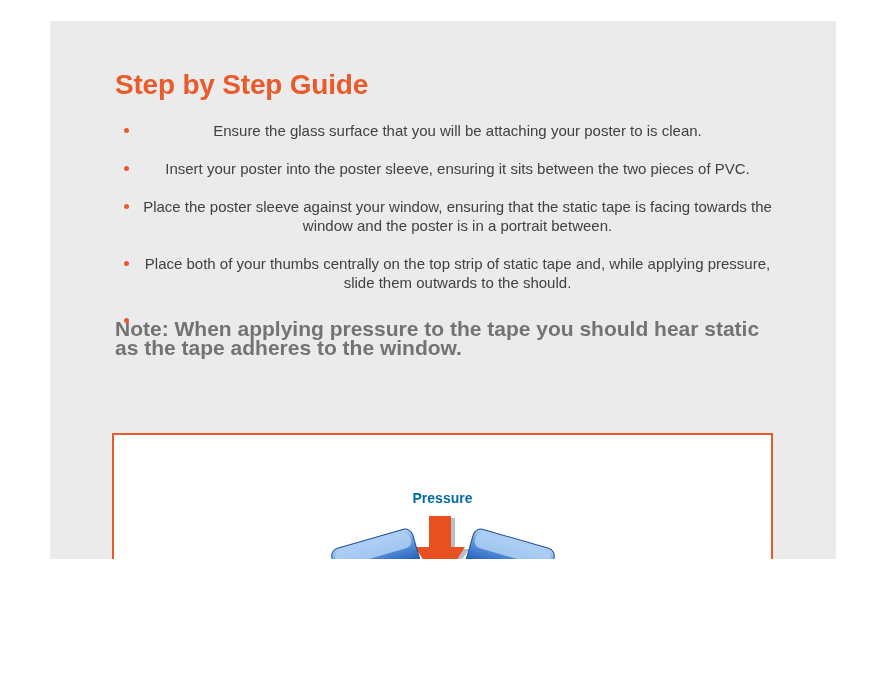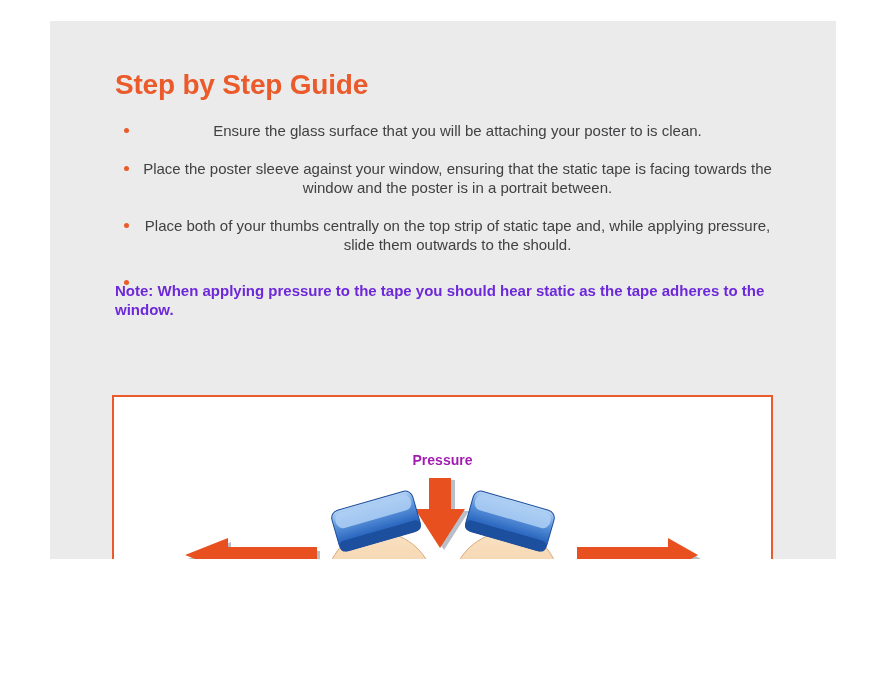--- a/index.html
+++ b/index.html
@@ -51,23 +51,23 @@
     left: 9px;
     top: 7px;
     width: 5px;
     height: 5px;
     border-radius: 50%;
     background: #EA5A2A;
   }
   .note {
     margin: 27px 0 0 65px;
     width: 660px;
-    font-size: 15px;
+    font-size: 21px;
     line-height: 19px;
-    color: #6d28d9;
+    color: #737373;
     font-weight: 600;
   }
   .note strong {
     font-weight: 700;
   }
   .figure-box {
     margin: 76px 0 0 62px;
     width: 657px;
     height: 300px;
     background: #ffffff;
@@ -75,40 +75,44 @@
     position: relative;
   }
   .pressure {
     position: absolute;
     top: 55px;
     left: 0;
     width: 100%;
     text-align: center;
     font-size: 14px;
     font-weight: bold;
-    color: #a21caf;
+    color: #0369a1;
     z-index: 2;
   }
   .figure-art {
     position: absolute;
     left: 0;
     top: 0;
   }
 </style>
 </head>
 <body>
 
 <div class="panel">
 
   <h1 class="guide-title">Step by Step Guide</h1>
 
   <ul class="steps">
     <li>
       <span class="bullet"></span>
       <span>Ensure the glass surface that you will be attaching your poster to is clean.</span>
+    </li>
+    <li>
+      <span class="bullet"></span>
+      <span>Insert your poster into the poster sleeve, ensuring it sits between the two pieces of PVC.</span>
     </li>
     <li>
       <span class="bullet"></span>
       <span>Place the poster sleeve against your window, ensuring that the static tape is facing towards the window and the poster is in a portrait between.</span>
     </li>
     <li>
       <span class="bullet"></span>
       <span>Place both of your thumbs centrally on the top strip of static tape and, while applying pressure, slide them outwards to the should.</span>
     </li>
     <li>

